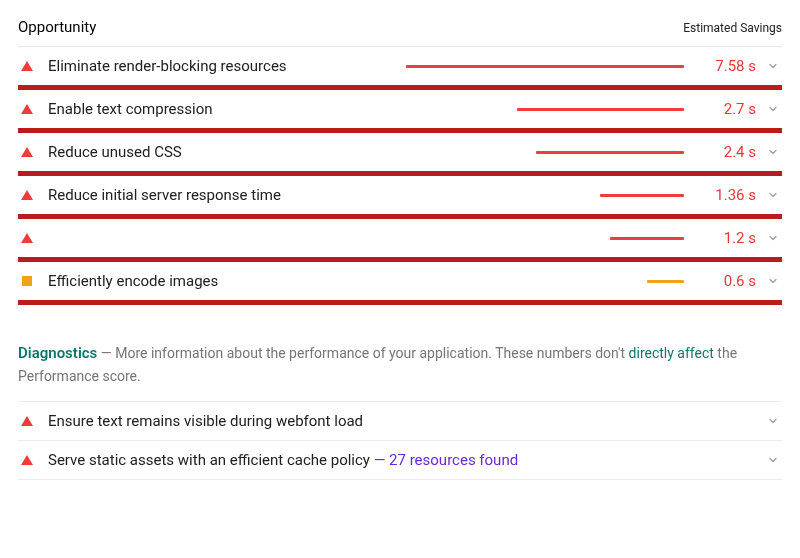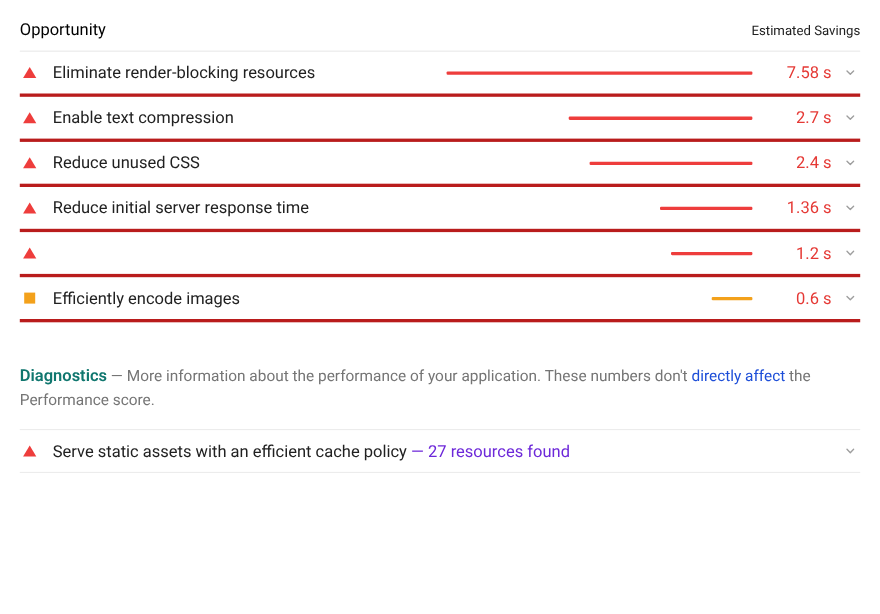--- a/index.html
+++ b/index.html
@@ -23,21 +23,21 @@
       color: #000000;
     }
     .opp-header .col-right {
       font-size: 12px;
       color: #212121;
     }
     .opp-row {
       display: flex;
       align-items: center;
       padding: 10px 0;
-      border-bottom: 3px solid #b91c1c;
+      border-bottom: 5px solid #b91c1c;
       gap: 8px;
     }
     .severity {
       width: 18px;
       display: flex;
       align-items: center;
       justify-content: center;
       flex-shrink: 0;
     }
     .tri-up {
@@ -96,21 +96,21 @@
       padding-bottom: 14px;
       border-bottom: 1px solid #ececec;
       font-size: 14px;
     }
     .diag-head .title {
       font-weight: 600;
       color: #0f766e;
       font-size: 15px;
     }
     .diag-head .link {
-      color: #1d4ed8;
+      color: #0f766e;
     }
     .diag-row {
       display: flex;
       align-items: center;
       padding: 10px 0;
       border-bottom: 1px solid #ececec;
       gap: 8px;
     }
     .diag-label {
       flex: 1 1 auto;
@@ -224,20 +224,31 @@
 
 <div class="diag-section">
   <div class="diag-head">
     <span class="title">Diagnostics</span><span> — More information about the performance of your application. These numbers don't </span><span class="link">directly affect</span><span> the Performance score.</span>
   </div>
   <div id="diag-list">
       <div class="diag-row">
         <div class="severity">
           <div class="tri-up"></div>
         </div>
+        <div class="diag-label"><span>Ensure text remains visible during webfont load</span></div>
+        <div class="chev">
+          <svg viewBox="0 0 24 24" fill="none" stroke="currentColor" stroke-width="2.5" stroke-linecap="round" stroke-linejoin="round">
+            <polyline points="6 9 12 15 18 9"></polyline>
+          </svg>
+        </div>
+      </div>
+      <div class="diag-row">
+        <div class="severity">
+          <div class="tri-up"></div>
+        </div>
         <div class="diag-label"><span>Serve static assets with an efficient cache policy</span><span class="diag-extra"> — 27 resources found</span></div>
         <div class="chev">
           <svg viewBox="0 0 24 24" fill="none" stroke="currentColor" stroke-width="2.5" stroke-linecap="round" stroke-linejoin="round">
             <polyline points="6 9 12 15 18 9"></polyline>
           </svg>
         </div>
       </div>
     </div>
 </div>
 

